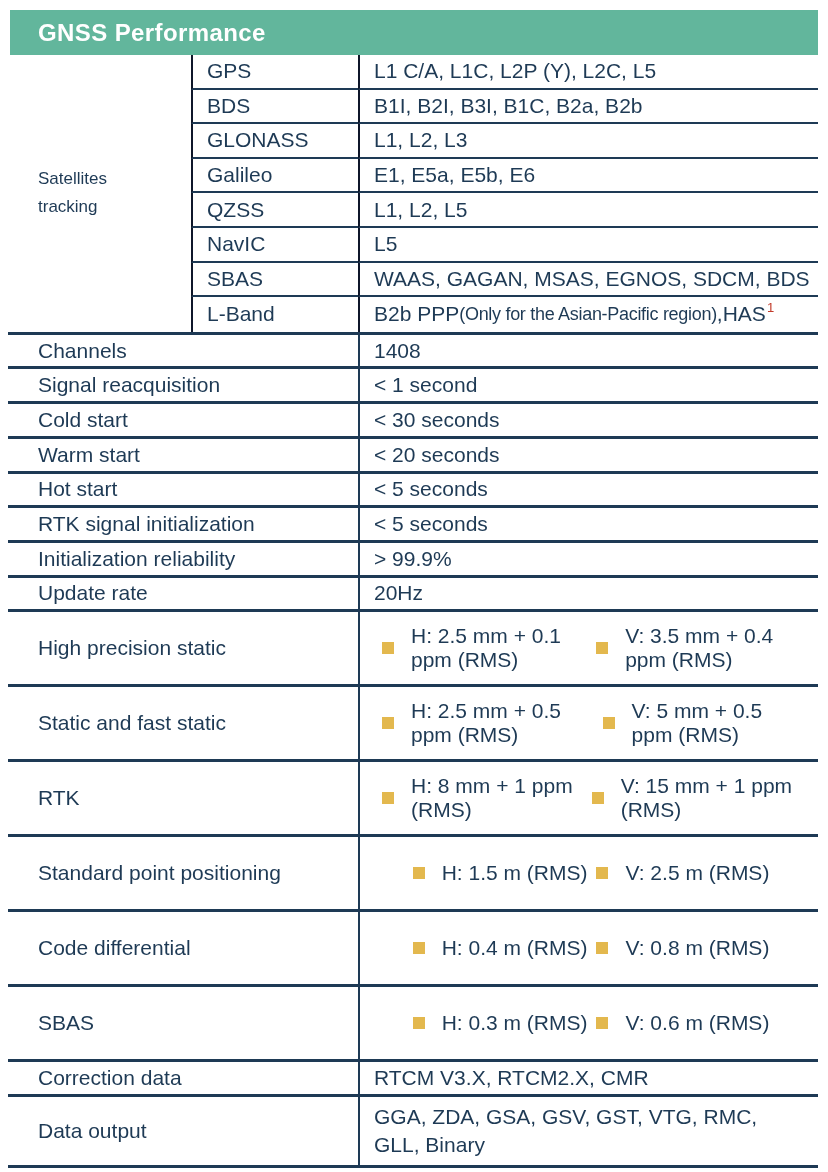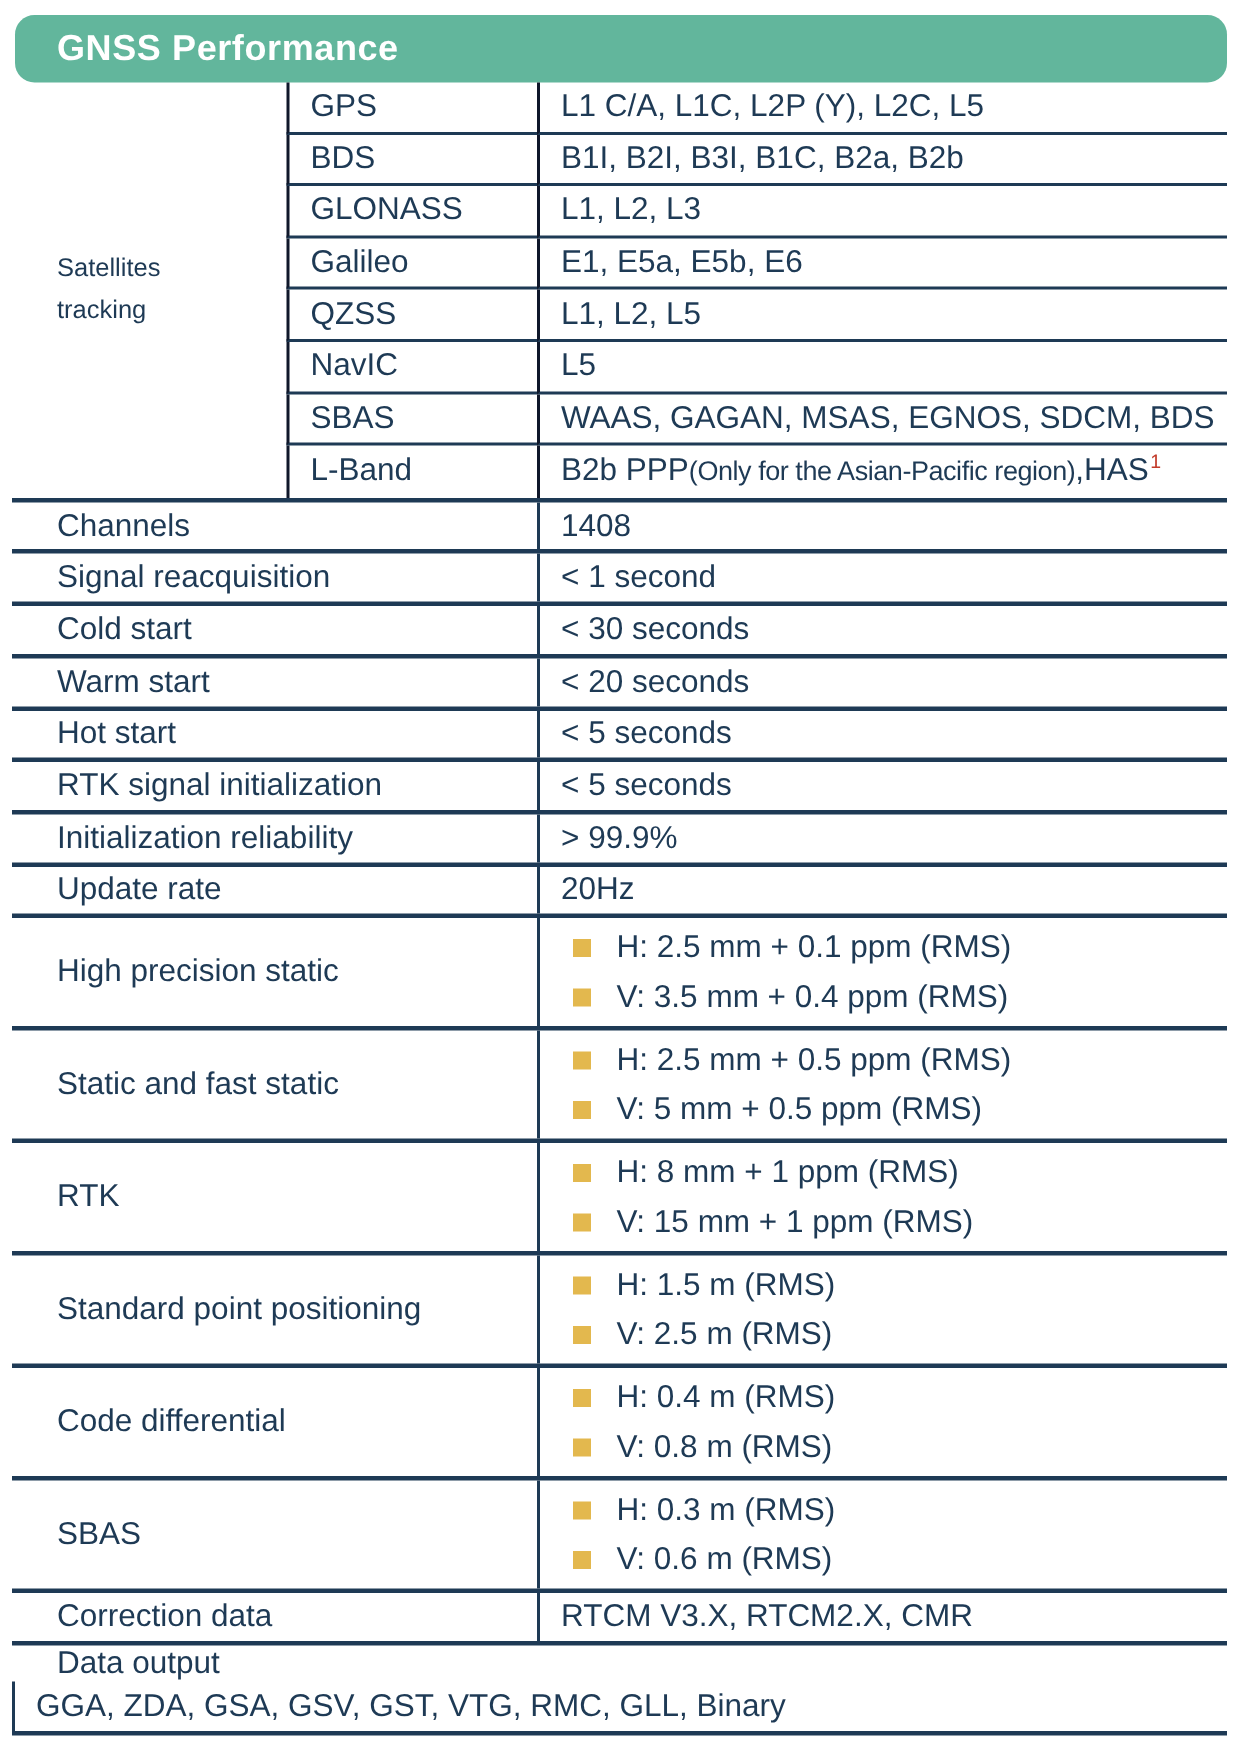--- a/index.html
+++ b/index.html
@@ -11,21 +11,20 @@
   }
   .page { position: relative; width: 828px; height: 1172px; overflow: hidden; }
 
   
   .header-bar {
     position: absolute; left: 10px; top: 10px;
     width: 808px; height: 45px;
     background: #62b69c;
     display: flex; align-items: center;
     padding-left: 28px;
-    border-radius: 13px;
   }
   .header-title {
     color: #ffffff; font-weight: bold; font-size: 24px; letter-spacing: 0.4px;
   }
 
   .content { position: absolute; left: 8px; top: 55px; width: 810px; }
 
   
   .sat-section {
     display: grid;
@@ -63,26 +62,26 @@
   .row-value {
     flex: 1;
     border-left: 2px solid #1e3a55;
     display: flex; align-items: center;
     padding-left: 14px; padding-right: 18px;
     font-size: 21px;
   }
   .h-single { height: 34.7px; }
   .h-bullets { height: 75px; }
   .h-corr { height: 35px; }
-  .h-output { height: 60px; flex-direction: column; }
+  .h-output { height: 71px; }
   .h-output .row-value { line-height: 28px; }
 
   
   .bullets {
-    flex-direction: column; align-items: stretch; justify-content: center;
+    flex-direction: row; align-items: stretch; justify-content: center;
     gap: 9px; padding-left: 22px;
   }
   .bullet-line { display: flex; align-items: center; font-size: 21px; }
   .bullet-sq {
     width: 12px; height: 12px; background: #e3b84e;
     margin-right: 17px; flex: none;
   }
 </style>
 </head>
 <body>

